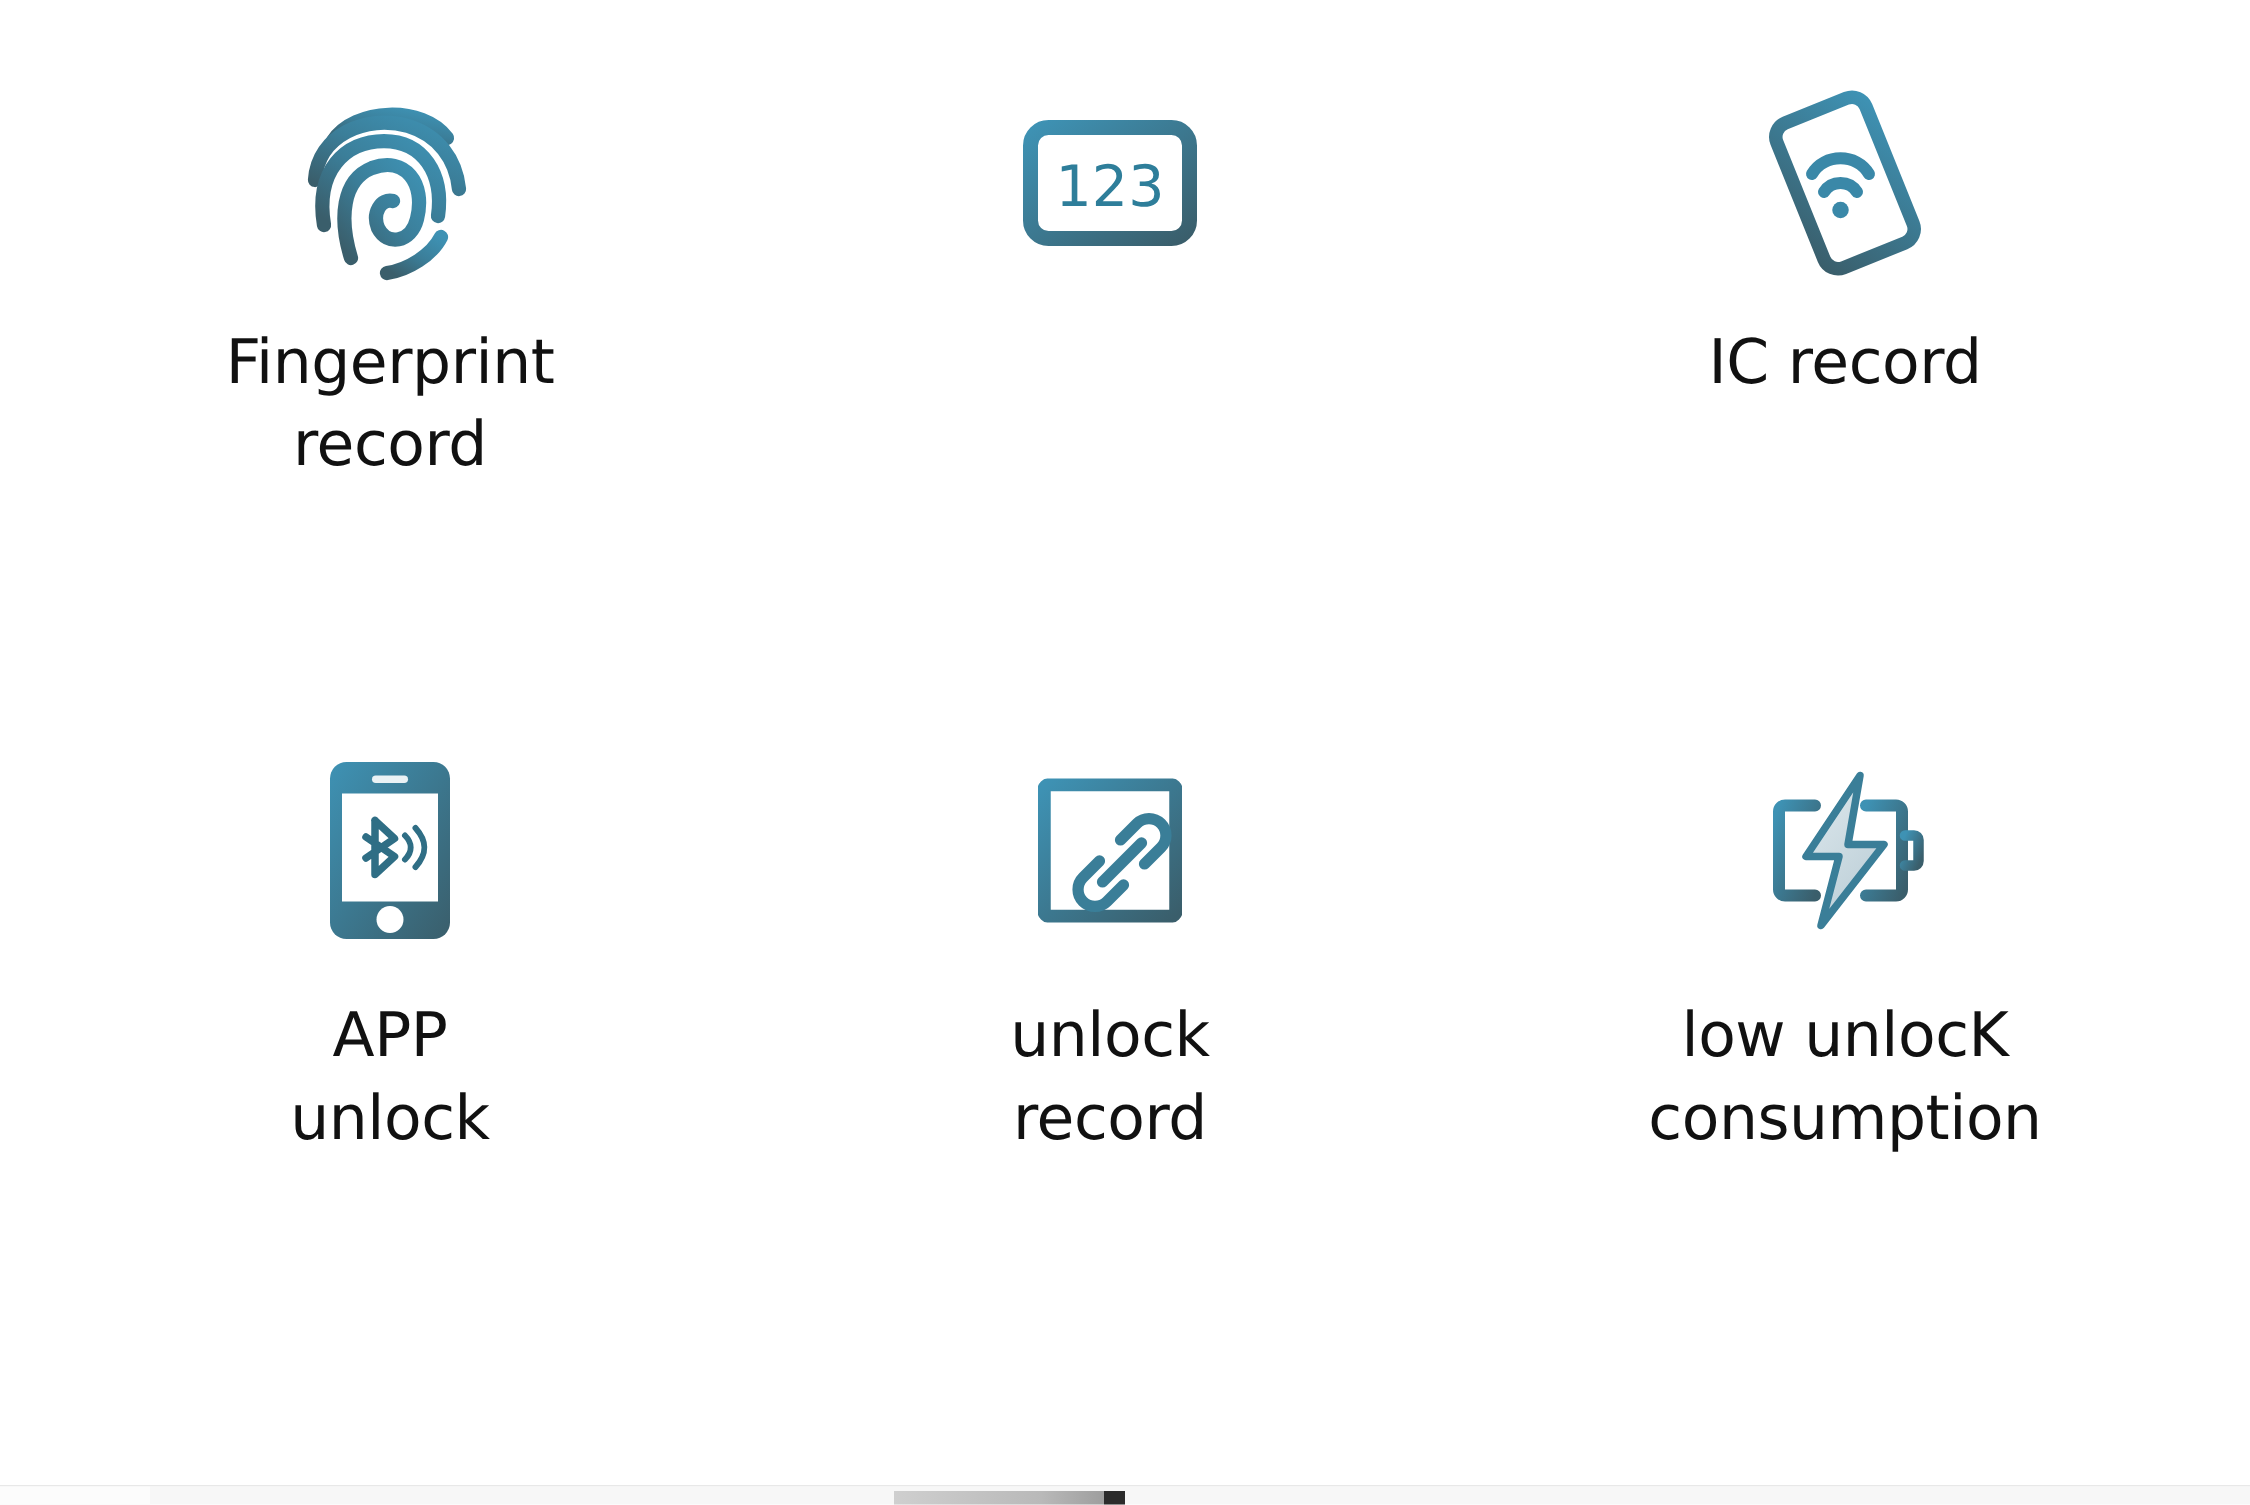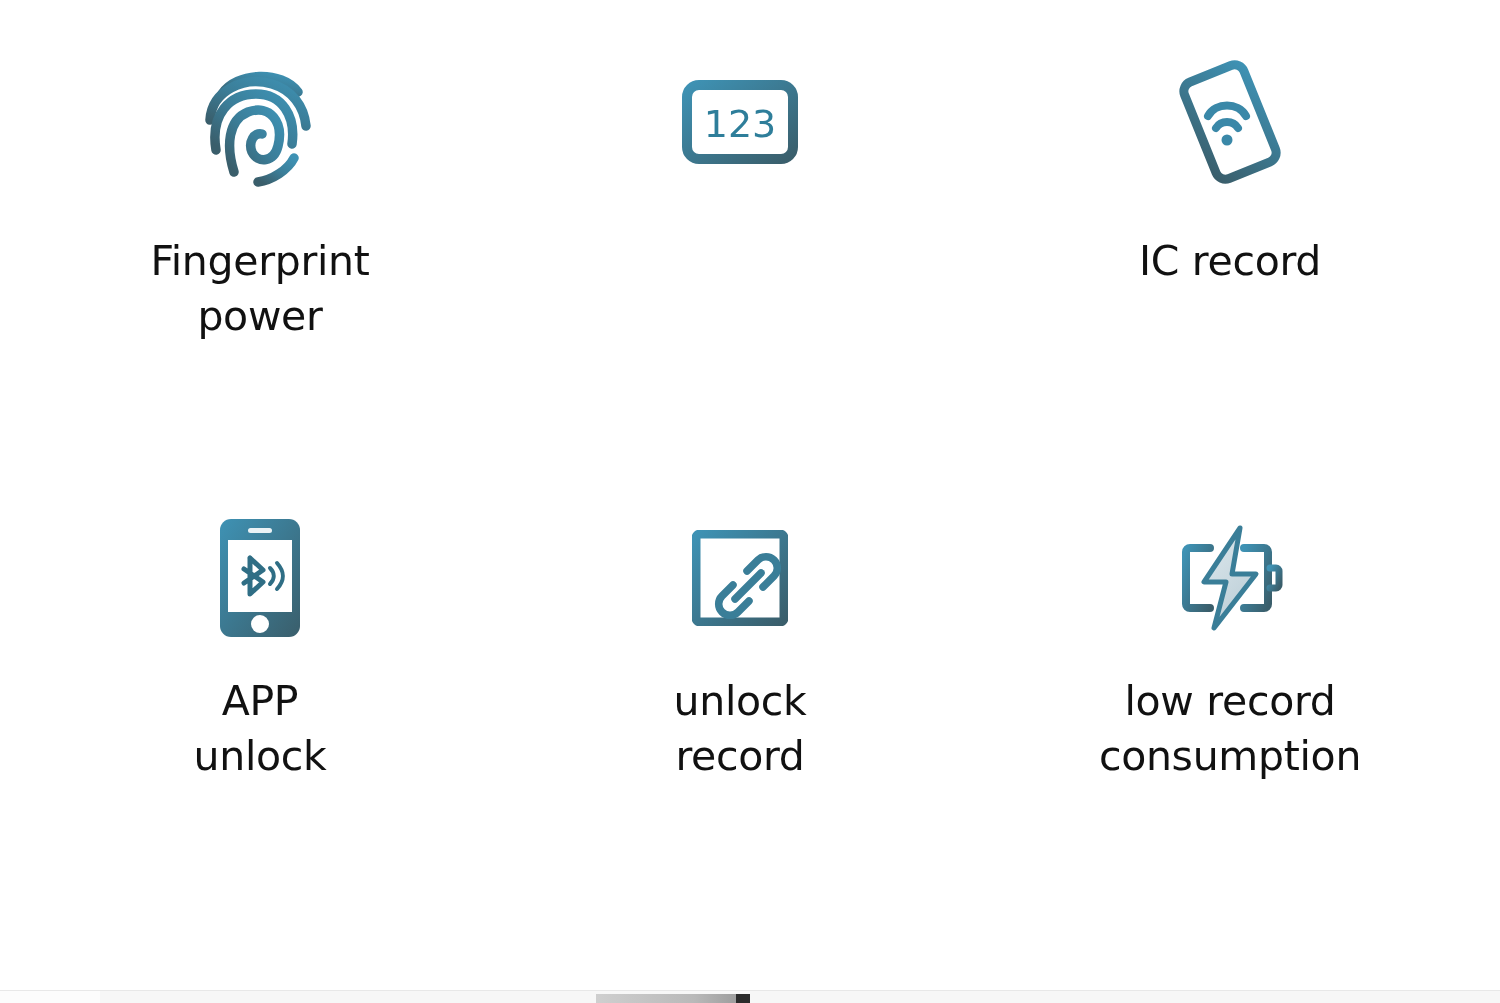--- a/index.html
+++ b/index.html
@@ -29,22 +29,22 @@
     flex-direction: column;
     align-items: center;
     text-align: center;
   }
 
   
   .col-1 { left: 90px; }
   .col-2 { left: 570px; }
   .col-3 { left: 1060px; }
 
-  .row-1 { top: 52px; gap: 20px; }
-  .row-2 { top: 508px; }
+  .row-1 { top: 52px; }
+  .row-2 { top: 497px; }
 
   .icon-wrap {
     height: 140px;
     display: flex;
     align-items: center;
     justify-content: center;
   }
 
   .feature-label {
     margin-top: 22px;
@@ -119,21 +119,21 @@
         <g stroke="url(#gFp)" stroke-width="9.5" stroke-linecap="round" fill="none">
           <path d="M26 40 C 40 18, 86 16, 102 38"></path>
           <path d="M14 66 C 16 36, 48 22, 76 30 C 96 36, 108 52, 110 72"></path>
           <path d="M20 96 C 14 60, 34 40, 60 40 C 86 40, 100 62, 96 90"></path>
           <path d="M38 118 C 30 92, 32 66, 52 58 C 74 50, 88 68, 82 92 C 78 108, 62 110, 56 98 C 52 88, 58 78, 66 80"></path>
           <path d="M62 128 C 76 126, 92 116, 98 104"></path>
         </g>
       </svg>
     </div>
     <div class="feature-label">Fingerprint
-power</div>
+record</div>
   </div>
 
   <div class="feature-cell col-2 row-1">
     <div class="icon-wrap">
       <svg width="116" height="84" viewBox="0 0 116 84" fill="none" aria-hidden="true">
         <defs>
           <linearGradient id="gNum" x1="0%" y1="0%" x2="100%" y2="100%">
             <stop offset="0%" stop-color="#3E92B4"></stop>
             <stop offset="100%" stop-color="#3A5E6B"></stop>
           </linearGradient>
@@ -229,21 +229,21 @@
 
         <path d="M40 26 H20 A4 4 0 0 0 16 30 V82 A4 4 0 0 0 20 86 H40" stroke="url(#gBat)" stroke-width="8" fill="none" stroke-linecap="round"></path>
 
         <path d="M74 26 H94 A4 4 0 0 1 98 30 V82 A4 4 0 0 1 94 86 H74" stroke="url(#gBat)" stroke-width="8" fill="none" stroke-linecap="round"></path>
 
         <path d="M100 46 H106 A3 3 0 0 1 109 49 V63 A3 3 0 0 1 106 66 H100" stroke="url(#gBat)" stroke-width="7" fill="none" stroke-linecap="round"></path>
 
         <path d="M70 6 L34 60 H56 L44 106 L86 52 H62 Z" fill="url(#gBolt)" stroke="#3A7E98" stroke-width="5" stroke-linejoin="round"></path>
       </svg>
     </div>
-    <div class="feature-label label-row2">low record
+    <div class="feature-label label-row2">low unlocK
 consumption</div>
   </div>
 
   <div class="bottom-divider"></div>
   <div class="bottom-strip"></div>
   <div class="bottom-strip-left"></div>
   <div class="bottom-bar"></div>
   <div class="bottom-bar-cap"></div>
 
 </div>

